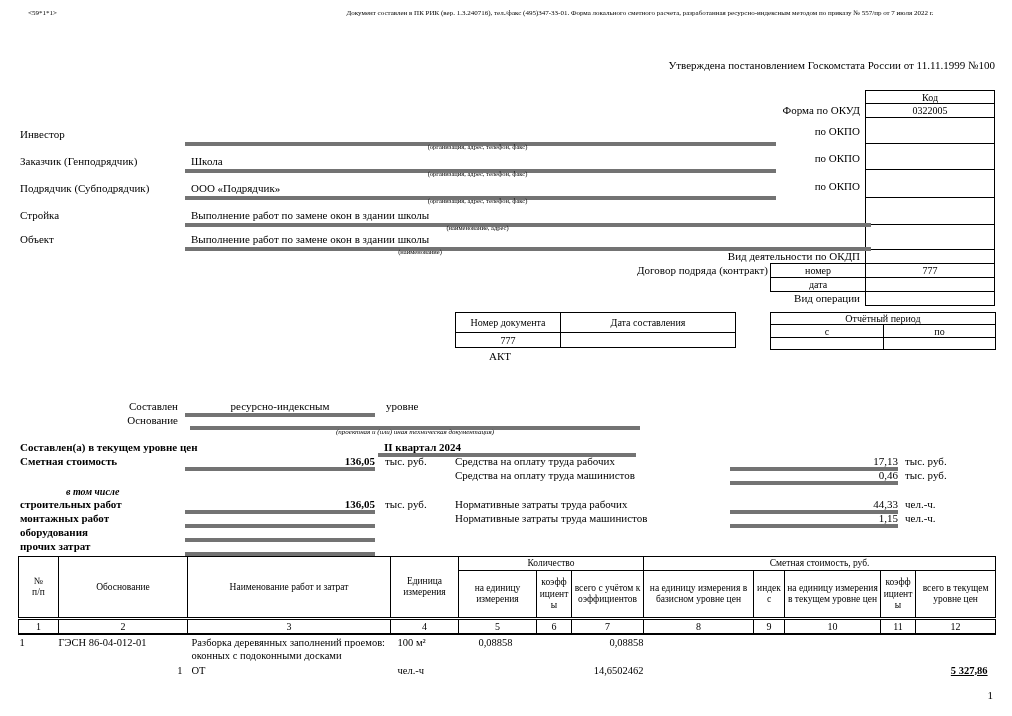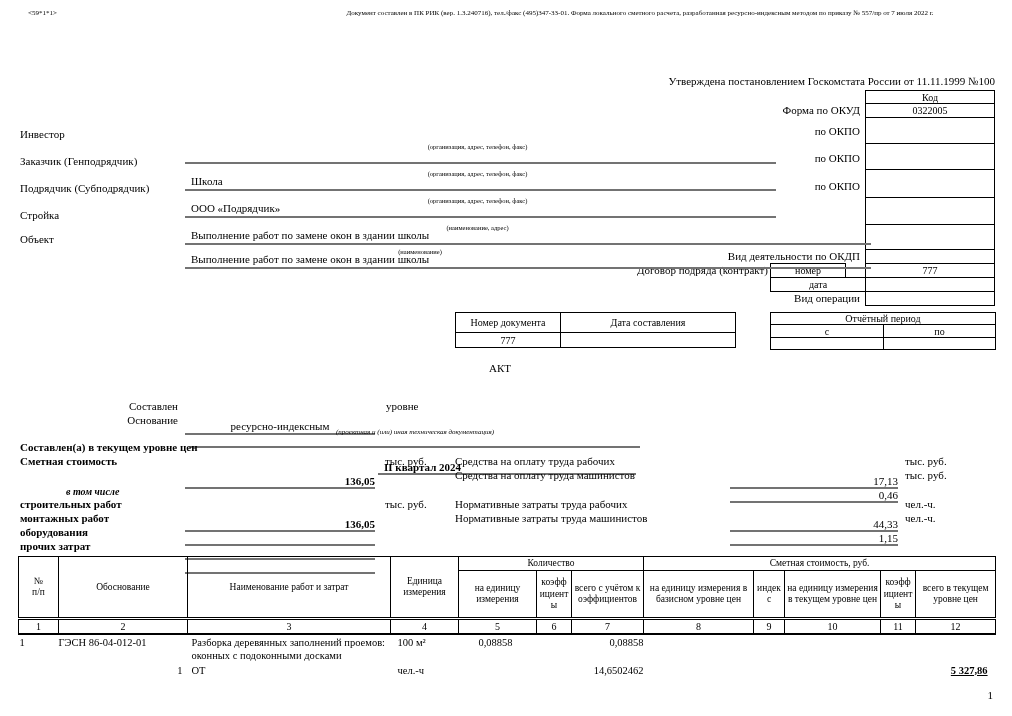--- a/index.html
+++ b/index.html
@@ -8,41 +8,41 @@
     font-family:"Liberation Serif","DejaVu Serif",serif;color:#000;overflow:hidden;
   }
   .abs{position:absolute;}
   .t7{font-size:7px;line-height:1.1;}
   .t10{font-size:10px;}
   .t11{font-size:11px;line-height:1.2;}
   .b{font-weight:bold;}
   .i{font-style:italic;}
   .ctr{text-align:center;}
   .rt{text-align:right;}
-  .uline{border-bottom:2px solid #737373;margin-top:20px;}
+  .uline{border-bottom:4px solid #737373;}
   .hint{font-size:6.5px;text-align:center;color:#000;}
   .box{position:absolute;border:1px solid #000;box-sizing:border-box;font-size:10px;text-align:left;overflow:hidden;}
   .box .vmid{display:flex;align-items:center;justify-content:center;height:100%;}
   
   table.wt{border-collapse:collapse;table-layout:fixed;width:977px;}
   table.wt th{border:1px solid #000;font-weight:normal;font-size:9.5px;line-height:1.18;text-align:center;vertical-align:middle;padding:1px 2px;overflow:hidden;}
   table.wt td.numrow{border:1px solid #000;border-top:3px double #000;border-bottom:2px solid #000;font-size:10px;text-align:center;padding:0 2px;height:13px;}
   table.wt td.body{border:none;font-size:10.5px;vertical-align:top;padding:2px 4px 0 4px;line-height:1.22;}
   .brk{word-break:break-all;}
   .prewrap{white-space:pre-line;}
 </style>
 </head>
 <body>
 
 <div id="page">
 
   <div class="abs t7" style="left:28px;top:10px;">&lt;59*1*1&gt;</div>
   <div class="abs t7 ctr" style="left:285px;top:10px;width:710px;">Документ составлен в ПК РИК (вер. 1.3.240716), тел./факс (495)347-33-01. Форма локального сметного расчета, разработанная ресурсно-индексным методом по приказу № 557/пр от 7 июля 2022 г.</div>
 
-  <div class="abs t11 rt" style="right:17px;top:75px;width:480px;">Утверждена постановлением Госкомстата России от 11.11.1999 №100</div>
+  <div class="abs t11 rt" style="right:17px;top:59px;width:480px;">Утверждена постановлением Госкомстата России от 11.11.1999 №100</div>
 
   <div class="box" style="left:865px;top:90px;width:130px;height:14px;">
       <div class="vmid">Код</div>
     </div>
   <div class="box" style="left:865px;top:103px;width:130px;height:15px;">
       <div class="vmid">0322005</div>
     </div>
   <div class="box" style="left:865px;top:117px;width:130px;height:27px;"></div>
   <div class="box" style="left:865px;top:143px;width:130px;height:27px;"></div>
   <div class="box" style="left:865px;top:169px;width:130px;height:29px;"></div>
@@ -54,21 +54,21 @@
     </div>
   <div class="box" style="left:865px;top:277px;width:130px;height:15px;"></div>
   <div class="box" style="left:865px;top:291px;width:130px;height:15px;"></div>
 
   <div class="abs t11 rt" style="right:152px;top:104px;width:200px;">Форма по ОКУД</div>
   <div class="abs t11 rt" style="right:152px;top:125px;width:200px;">по ОКПО</div>
   <div class="abs t11 rt" style="right:152px;top:152px;width:200px;">по ОКПО</div>
   <div class="abs t11 rt" style="right:152px;top:180px;width:200px;">по ОКПО</div>
   <div class="abs t11 rt" style="right:152px;top:250px;width:250px;">Вид деятельности по ОКДП</div>
   <div class="abs t11 rt" style="right:244px;top:264px;width:220px;">Договор подряда (контракт)</div>
-  <div class="box" style="left:770px;top:263px;width:76px;height:15px;">
+  <div class="box" style="left:770px;top:263px;width:96px;height:15px;">
       <div class="vmid">номер</div>
     </div>
   <div class="box" style="left:770px;top:277px;width:96px;height:15px;">
       <div class="vmid">дата</div>
     </div>
   <div class="abs t11 rt" style="right:152px;top:292px;width:150px;">Вид операции</div>
 
   <div class="abs t11" style="left:20px;top:128px;">Инвестор</div>
   <div class="abs t11 uline" style="left:185px;top:128px;width:585px;height:14px;padding-left:6px;"></div>
   <div class="abs hint" style="left:185px;top:143px;width:585px;">(организация, адрес, телефон, факс)</div>
@@ -105,21 +105,21 @@
     </div>
   <div class="box" style="left:770px;top:324px;width:114px;height:14px;">
       <div class="vmid">с</div>
     </div>
   <div class="box" style="left:883px;top:324px;width:113px;height:14px;">
       <div class="vmid">по</div>
     </div>
   <div class="box" style="left:770px;top:337px;width:114px;height:13px;"></div>
   <div class="box" style="left:883px;top:337px;width:113px;height:13px;"></div>
 
-  <div class="abs t11 ctr" style="left:0;top:362px;width:1000px;">АКТ</div>
+  <div class="abs t11 ctr" style="left:0;top:350px;width:1000px;">АКТ</div>
 
   <div class="abs t11 rt" style="left:0;top:400px;width:178px;">Составлен</div>
   <div class="abs t11 uline ctr" style="left:185px;top:400px;width:190px;height:13px;">ресурсно-индексным</div>
   <div class="abs t11" style="left:386px;top:400px;">уровне</div>
 
   <div class="abs t11 rt" style="left:0;top:414px;width:178px;">Основание</div>
   <div class="abs uline" style="left:190px;top:414px;width:450px;height:12px;"></div>
   <div class="abs hint i" style="left:190px;top:428px;width:450px;font-size:7px;">(проектная и (или) иная техническая документация)</div>
 
   <div class="abs t11 b" style="left:20px;top:441px;">Составлен(а) в текущем уровне цен</div>

